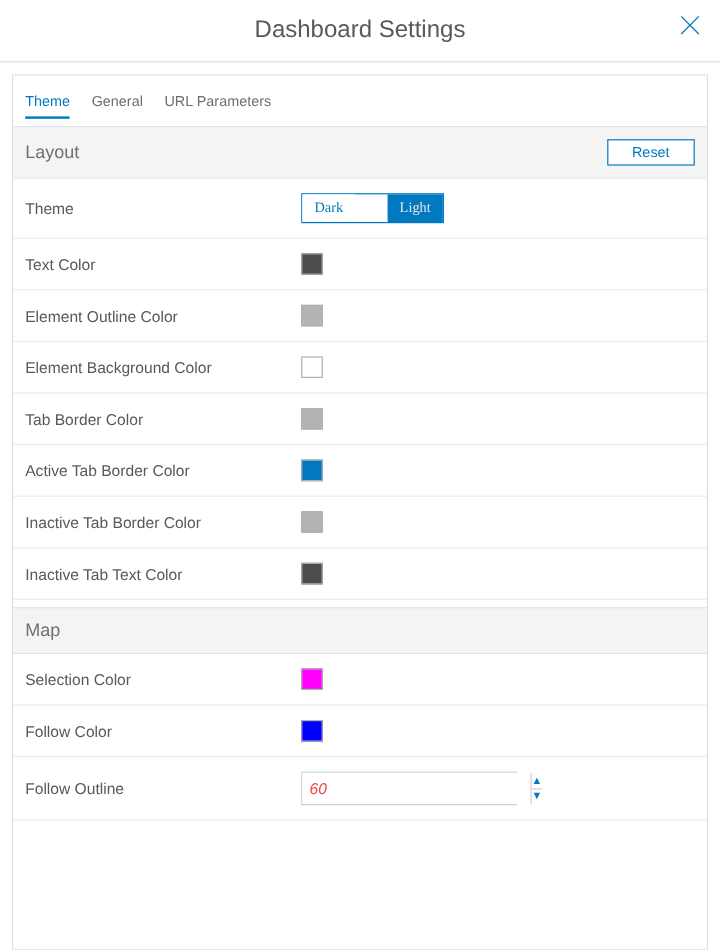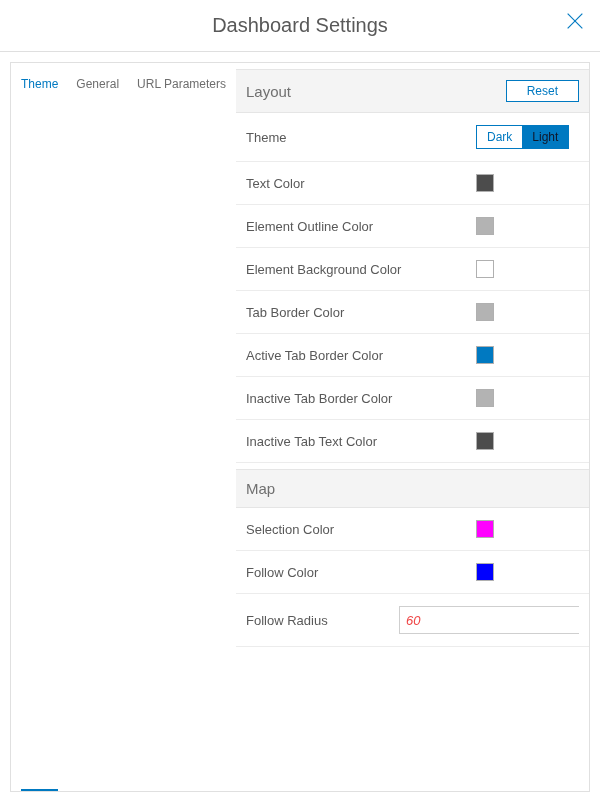--- a/index.html
+++ b/index.html
@@ -47,21 +47,21 @@
     padding: 10px 10px 0 10px;
     display: flex;
     flex-direction: column;
     overflow: hidden;
   }
   .card {
     border: 1px solid #e0e0e0;
     background: #ffffff;
     flex: 1;
     display: flex;
-    flex-direction: row;
+    flex-direction: column;
     overflow: hidden;
   }
   .tabs {
     display: flex;
     gap: 18px;
     padding: 14px 10px 0 10px;
     font-size: 12px;
   }
   .tab {
     color: #6e6e6e;
@@ -121,24 +121,26 @@
   .toggle-group {
     display: flex;
     border: 1px solid #0079c1;
   }
   .toggle-opt {
     padding: 4px 10px;
     font-size: 12px;
     cursor: pointer;
     color: #0079c1;
     background: #ffffff;
+    font-family: Liberation Serif, serif;
   }
   .toggle-opt.selected {
     background: #0079c1;
-    color: #0f172a;
+    color: #e5e5e5;
+    margin-left: 27px;
   }
   .swatch {
     width: 18px;
     height: 18px;
     border: 1px solid #b0b0b0;
     cursor: pointer;
   }
   .num-input-wrap {
     display: flex;
     align-items: stretch;
@@ -276,21 +278,21 @@
         </div>
 
         <div class="row">
           <div class="row-label">Follow Color</div>
           <div class="row-control">
               <div class="swatch" style="background-color: rgb(0, 0, 255);"></div>
             </div>
         </div>
 
         <div class="row">
-          <div class="row-label">Follow Radius</div>
+          <div class="row-label">Follow Outline</div>
           <div class="row-control">
             <div class="num-input-wrap">
               <input class="num-input" value="60" style="">
               <div class="spin">
                 <div class="spin-btn">
                   <span>▲</span>
                 </div>
                 <div class="spin-btn">
                   <span>▼</span>
                 </div>

